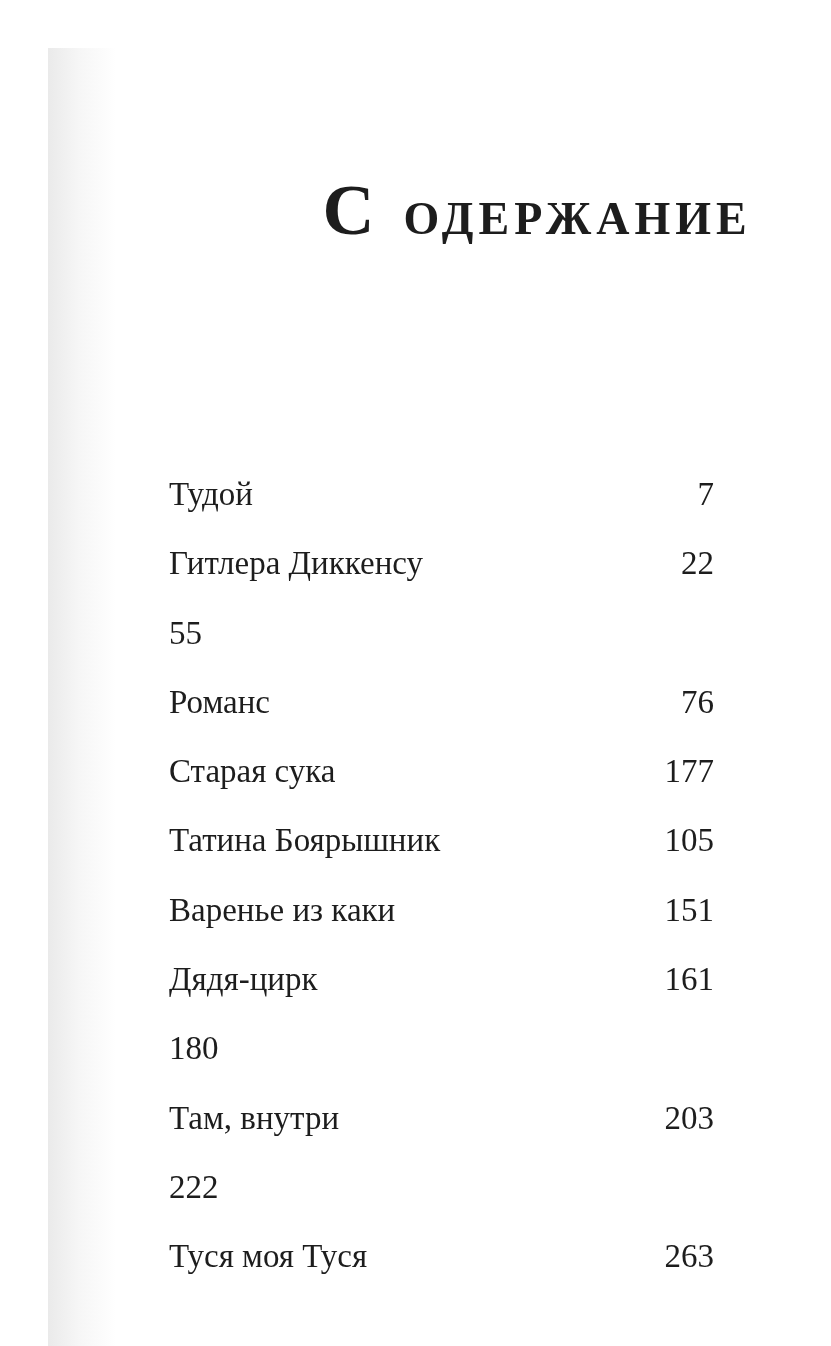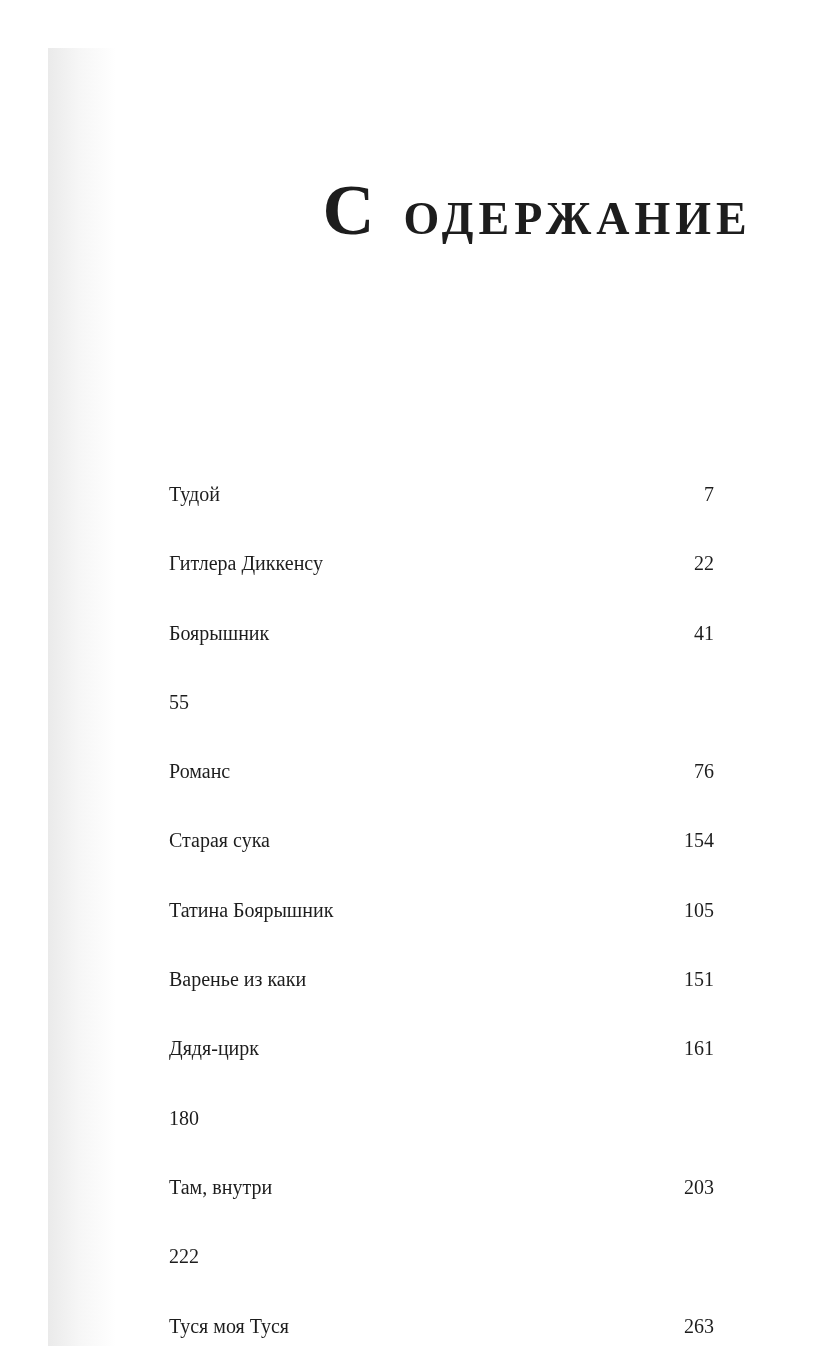--- a/index.html
+++ b/index.html
@@ -55,21 +55,21 @@
   .toc-list {
     position: absolute;
     top: 406px;
     left: 97px;
     width: 593px;
   }
   .toc-row {
     display: flex;
     justify-content: space-between;
     align-items: center;
-    font-size: 20px;
+    font-size: 33px;
     line-height: 33.3px;
     font-variant-numeric: oldstyle-nums;
     font-feature-settings: "onum" 1;
   }
   .toc-row .entry-title {
     text-align: left;
     padding-right: 20px;
   }
   .toc-row .entry-page {
     text-align: right;
@@ -89,33 +89,29 @@
   <div class="toc-list">
       <div class="toc-row">
     <span class="entry-title">Тудой</span>
     <span class="entry-page">7</span>
   </div>
       <div class="toc-row">
     <span class="entry-title">Гитлера Диккенсу</span>
     <span class="entry-page">22</span>
   </div>
       <div class="toc-row">
-    <span class="entry-title">Боярышник</span>
-    <span class="entry-page">41</span>
-  </div>
-      <div class="toc-row">
     <span class="entry-page">55</span>
   </div>
       <div class="toc-row">
     <span class="entry-title">Романс</span>
     <span class="entry-page">76</span>
   </div>
       <div class="toc-row">
     <span class="entry-title">Старая сука</span>
-    <span class="entry-page">154</span>
+    <span class="entry-page">177</span>
   </div>
       <div class="toc-row">
     <span class="entry-title">Татина Боярышник</span>
     <span class="entry-page">105</span>
   </div>
       <div class="toc-row">
     <span class="entry-title">Варенье из каки</span>
     <span class="entry-page">151</span>
   </div>
       <div class="toc-row">

